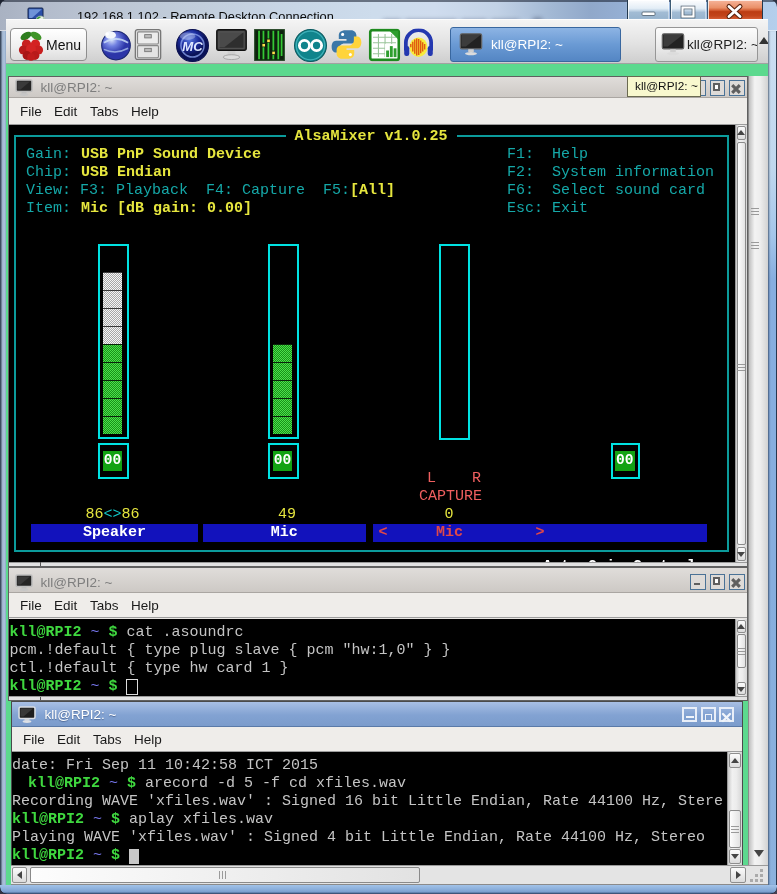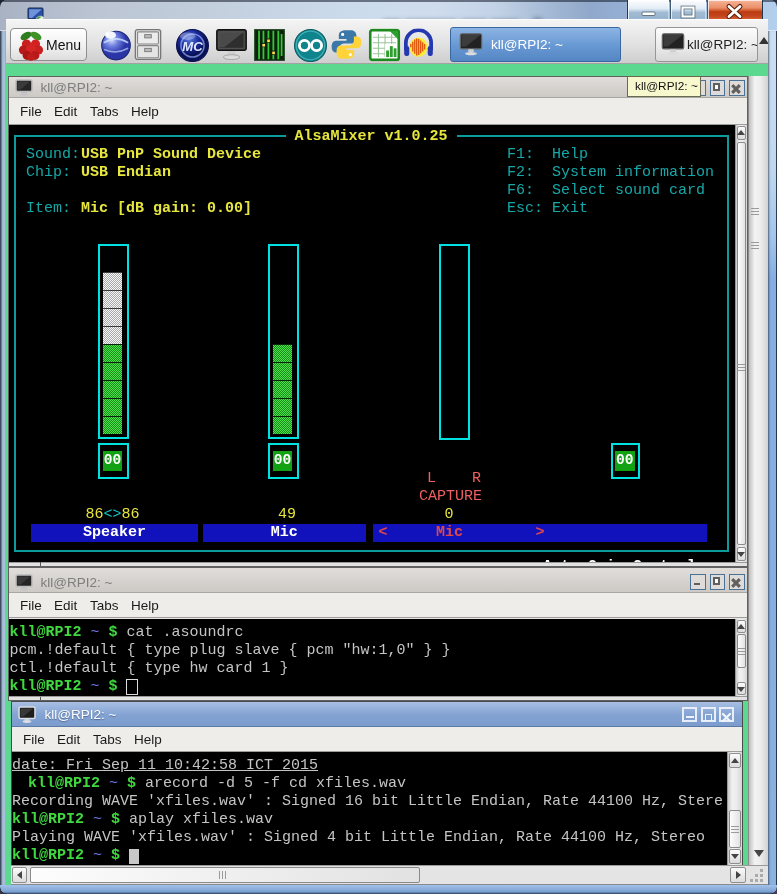--- a/index.html
+++ b/index.html
@@ -100,20 +100,21 @@
 <div id="tbar">
   <svg class="ab" style="left:27px;top:7px" width="19" height="19" viewBox="0 0 19 19">
     <rect x="1" y="1" width="15" height="11" rx="1" fill="#2b4fa8" stroke="#15264e" stroke-width="1"></rect>
     <path d="M2.2 2.2 L14.8 2.2 L5 11 L2.2 11 Z" fill="#6e93d8"></path>
     <rect x="6" y="12" width="5" height="2" fill="#9aa6ba"></rect>
     <rect x="4" y="14" width="9" height="1.6" fill="#8a96aa"></rect>
     <circle cx="13.5" cy="13.5" r="4.6" fill="#e9efe4" stroke="#9ab08e" stroke-width=".6"></circle>
     <path d="M13.5 10.2 a3.3 3.3 0 1 0 3.3 3.3" fill="none" stroke="#3f9c3f" stroke-width="1.5"></path>
     <path d="M16.4 11.3 l.9 2.2 -2.3 -.3 z" fill="#3f9c3f"></path>
   </svg>
+  <span id="ttext">192.168.1.102 - Remote Desktop Connection</span>
   <div id="smudge">
         <i style="left:0;width:18px"></i>
         <i style="left:22px;width:52px"></i>
         <i style="left:78px;width:26px"></i>
         <i style="left:108px;width:28px"></i>
         <i style="left:150px;top:0;width:9px;height:9px"></i>
       </div>
   <div id="caps">
     <div class="cap" id="capmin"></div>
     <div class="cap" id="capmax"></div>
@@ -278,28 +279,29 @@
   <div class="mbar" style="top:21px;height:27px;">
     <span class="mi" style="left:11.5px">File</span>
         <span class="mi" style="left:45.5px">Edit</span>
     <span class="mi" style="left:81.5px">Tabs</span>
         <span class="mi" style="left:122.5px">Help</span>
   </div>
   <div class="term" style="left:0;top:48px;width:726px;height:436.5px;padding-left:26px;">
     <div class="cybox" style="left:5.5px;top:10px;width:715px;height:417px;border-color:#0b9b9b;"></div>
     <div class="ab" style="left:277px;top:6px;width:171px;height:10px;background:#000;"></div>
     <span class="ax yl" style="left:286px;top:3px;"><b>AlsaMixer v1.0.25</b></span>
-    <span class="ax cy" style="left:17.5px;top:21px;">Sound:</span>
+    <span class="ax cy" style="left:17.5px;top:21px;">Gain:</span>
         <span class="ax yl" style="left:72.5px;top:21px;"><b>USB PnP Sound Device</b></span>
     <span class="ax cy" style="left:498.5px;top:21px;">F1:</span>
         <span class="ax cy" style="left:543.5px;top:21px;">Help</span>
     <span class="ax cy" style="left:17.5px;top:39px;">Chip:</span>
         <span class="ax yl" style="left:72.5px;top:39px;"><b>USB Endian</b></span>
     <span class="ax cy" style="left:498.5px;top:39px;">F2:</span>
         <span class="ax cy" style="left:543.5px;top:39px;">System information</span>
+    <span class="ax cy" style="left:17.5px;top:57px;">View: F3: Playback  F4: Capture  F5:<b class="yl">[All]</b></span>
     <span class="ax cy" style="left:498.5px;top:57px;">F6:</span>
         <span class="ax cy" style="left:543.5px;top:57px;">Select sound card</span>
     <span class="ax cy" style="left:17.5px;top:75px;">Item:</span>
         <span class="ax yl" style="left:72.5px;top:75px;"><b>Mic [dB gain: 0.00]</b></span>
     <span class="ax cy" style="left:498.5px;top:75px;">Esc:</span>
         <span class="ax cy" style="left:543.5px;top:75px;">Exit</span>
     <div class="cybox" style="left:89px;top:119px;width:31px;height:195px;"></div>
     <div class="ckw" style="left:94.5px;top:146.5px;width:18.5px;height:72px;"></div>
     <div class="ckg" style="left:94.5px;top:218.5px;width:18.5px;height:90px;"></div>
     <div class="cybox" style="left:89px;top:318px;width:31px;height:35.5px;"></div>
@@ -404,21 +406,21 @@
   <div class="wbtnB" style="left:707.5px;top:5px"><svg width="11" height="11" viewBox="0 0 11 11">
           <path d="M2 2 L9 9 M9 2 L2 9" stroke="#f0f4fa" stroke-width="2.4" stroke-linecap="round"></path>
         </svg></div>
   <div class="mbar" style="top:25px;height:25px;">
     <span class="mi" style="left:11.5px">File</span>
         <span class="mi" style="left:45.5px">Edit</span>
     <span class="mi" style="left:81.5px">Tabs</span>
         <span class="mi" style="left:122.5px">Help</span>
   </div>
   <div class="term" style="left:0;top:50px;width:715px;height:112.5px;">
-    <div class="tl" style="left:.5px;top:5px;text-decoration:underline;">date: Fri Sep 11 10:42:58 ICT 2015</div>
+    <div class="tl" style="left:.5px;top:5px;">date: Fri Sep 11 10:42:58 ICT 2015</div>
     <div class="tl" style="left:.5px;top:23px;padding-left:16px;"><span class="pg">kll@RPI2</span> <span class="pb">~</span> <span class="pg">$</span> arecord -d 5 -f cd xfiles.wav</div>
     <div class="tl" style="left:.5px;top:41px;">Recording WAVE 'xfiles.wav' : Signed 16 bit Little Endian, Rate 44100 Hz, Stere</div>
     <div class="tl" style="left:.5px;top:59px;"><span class="pg">kll@RPI2</span> <span class="pb">~</span> <span class="pg">$</span> aplay xfiles.wav</div>
     <div class="tl" style="left:.5px;top:77px;">Playing WAVE 'xfiles.wav' : Signed 4 bit Little Endian, Rate 44100 Hz, Stereo</div>
     <div class="tl" style="left:.5px;top:95px;"><span class="pg">kll@RPI2</span> <span class="pb">~</span> <span class="pg">$</span></div>
     <div class="ab" style="left:117.5px;top:96.5px;width:10px;height:15.5px;background:#c8c8c8;"></div>
   </div>
   <div class="sbv" style="left:715px;top:50px;width:15px;height:112.5px;">
     <div class="sbtn" style="top:1px;height:15px;">
           <i class="arr aup"></i>

